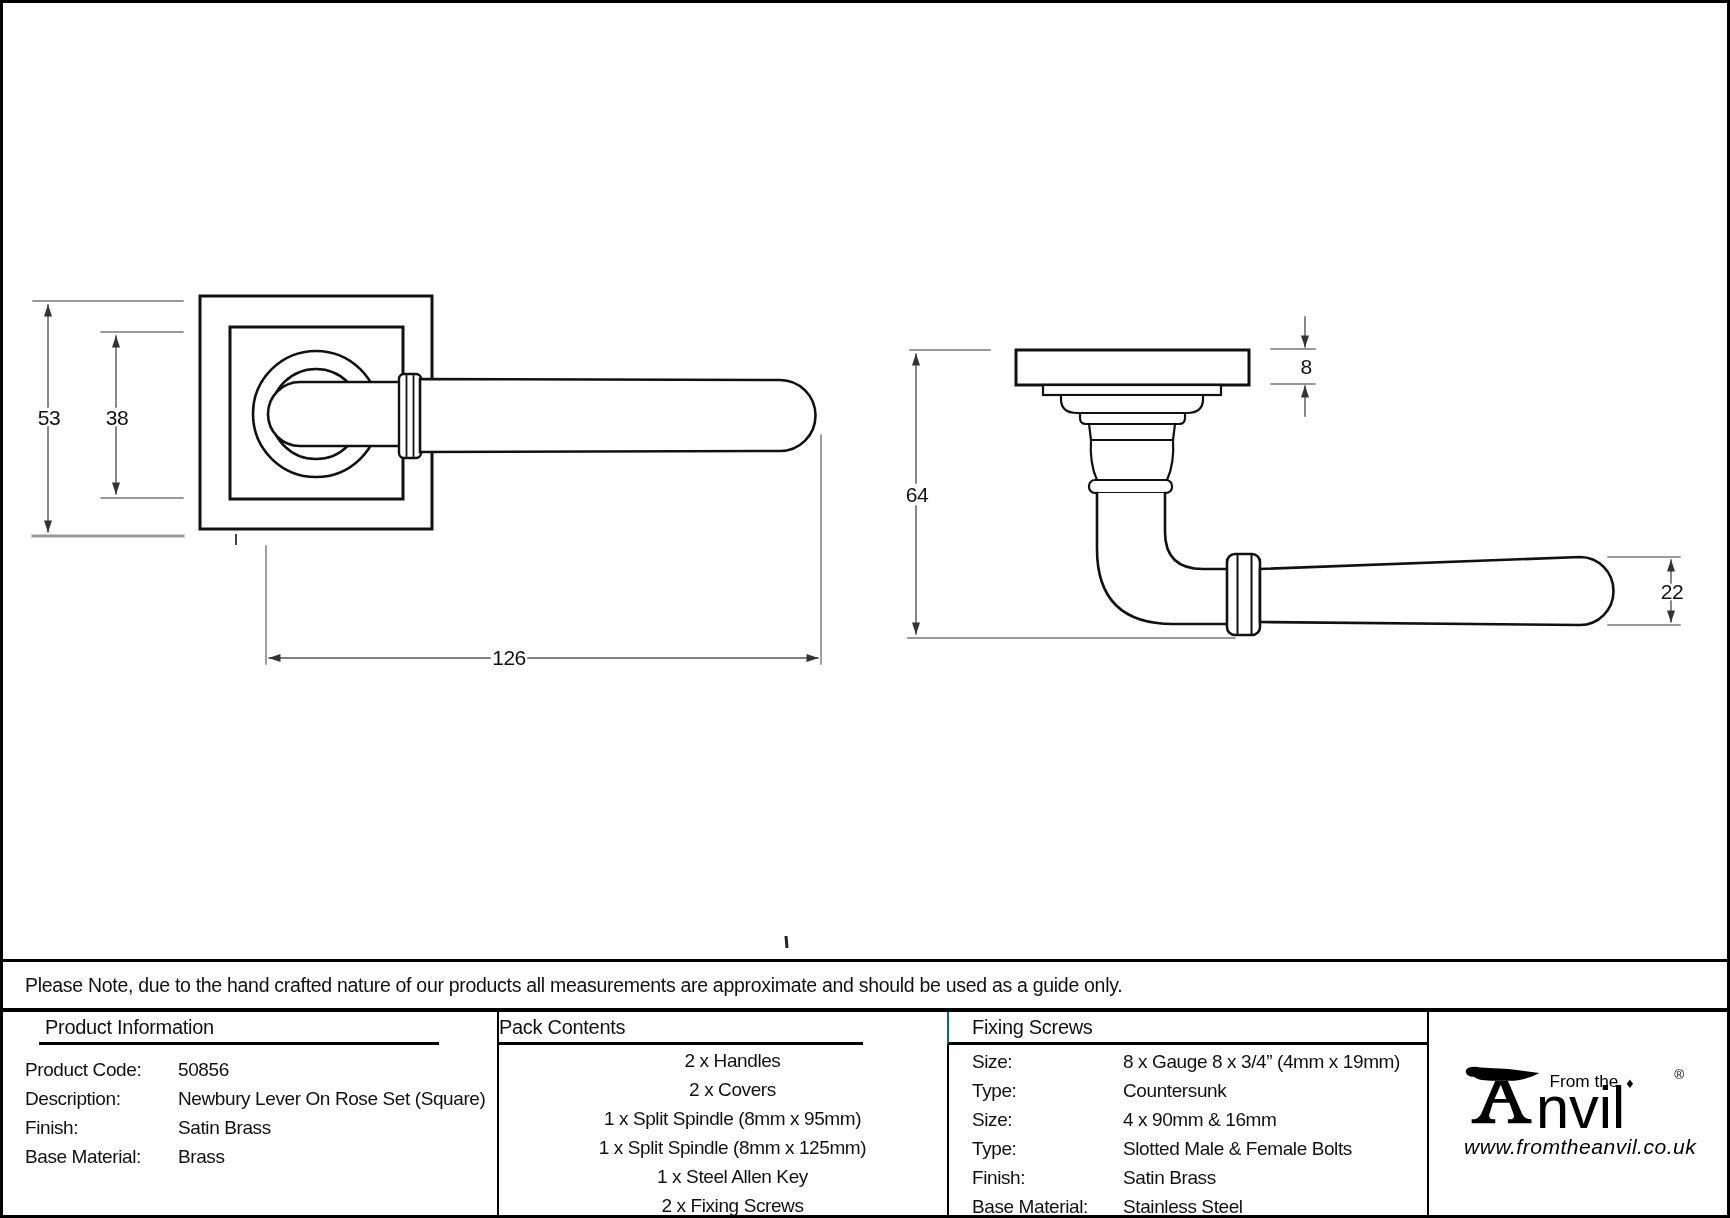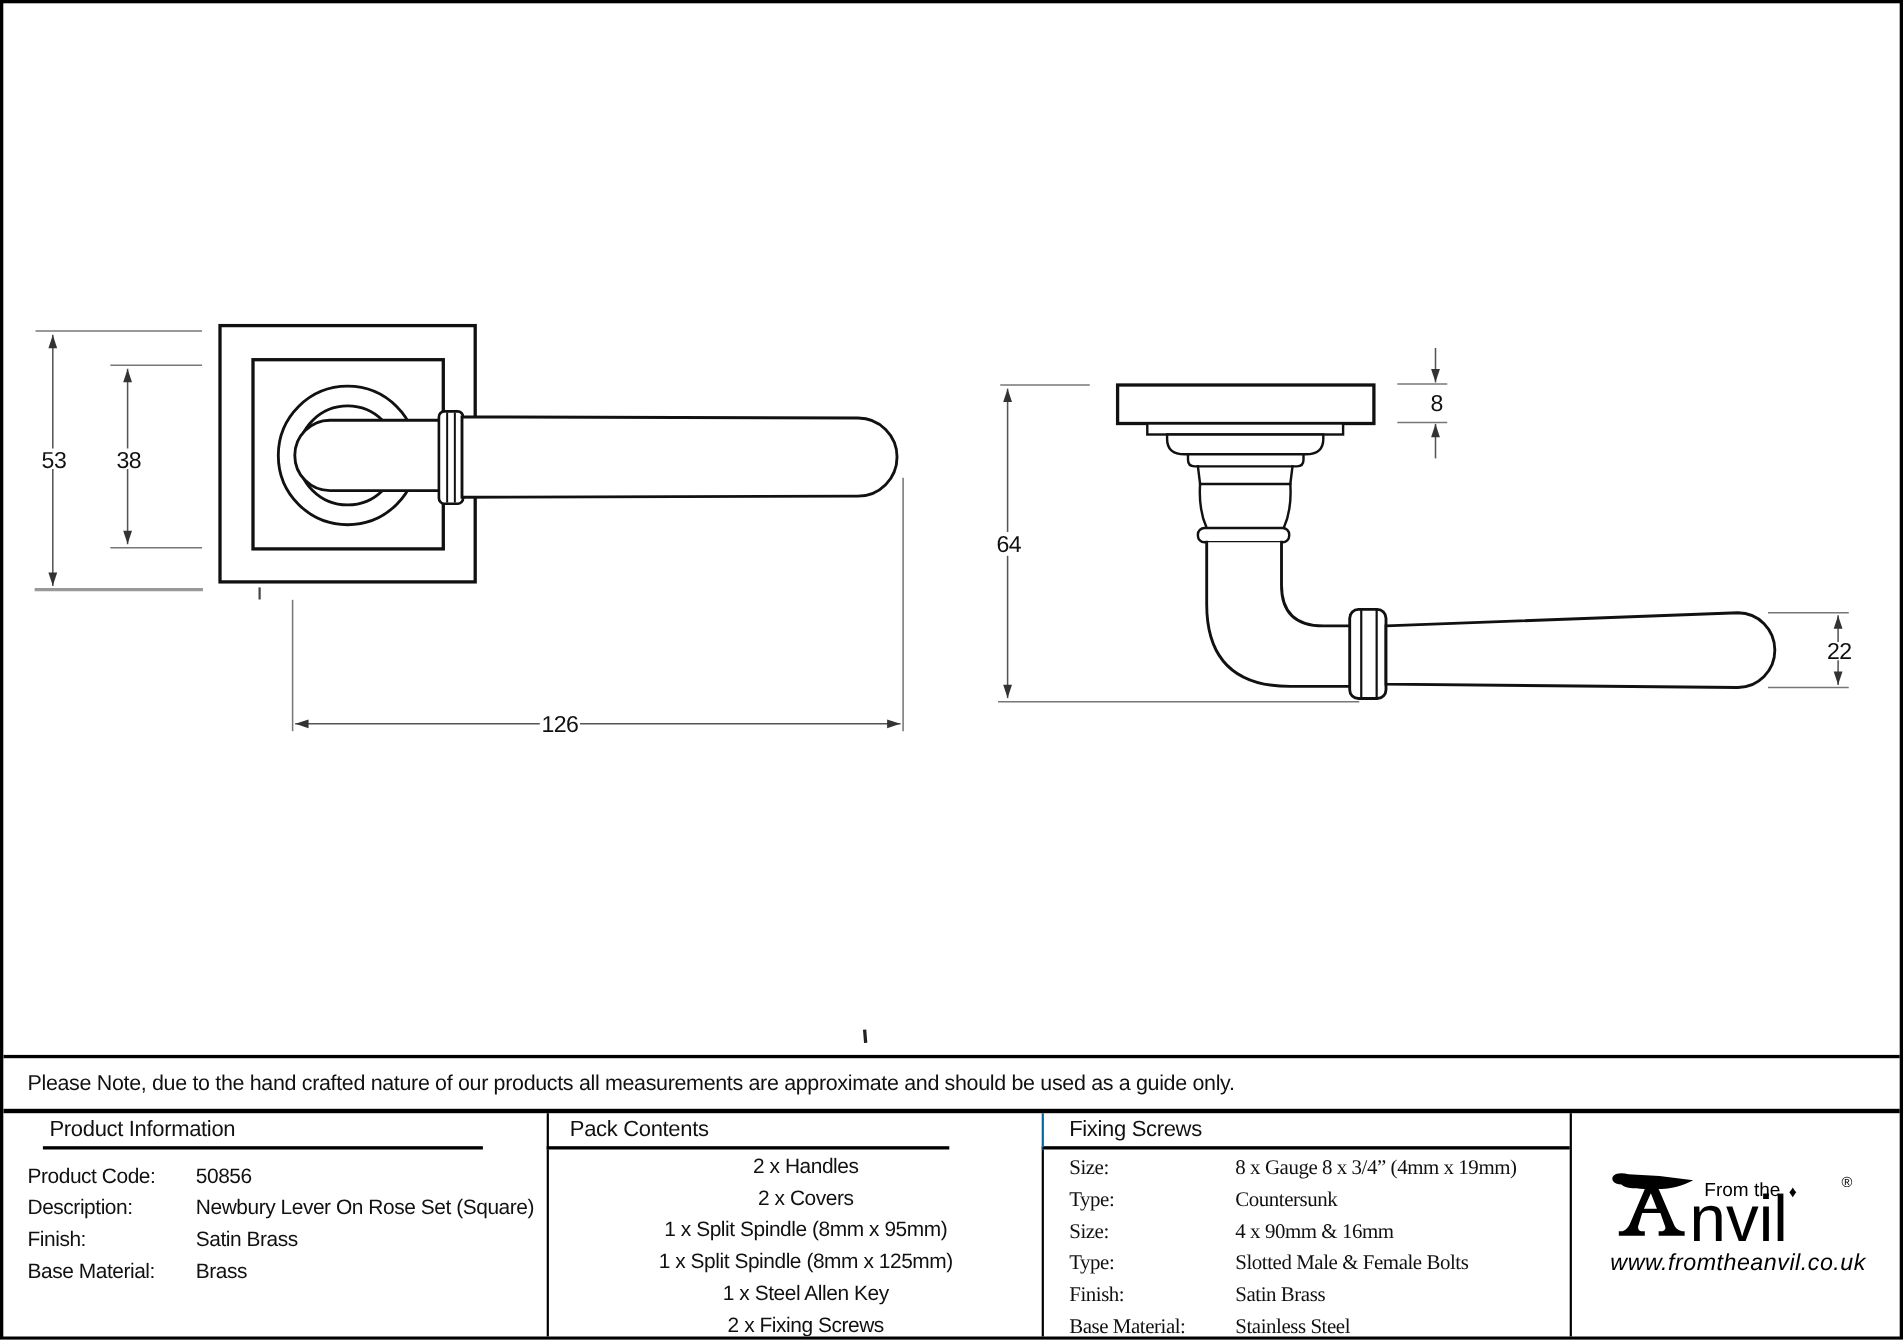--- a/index.html
+++ b/index.html
@@ -16,26 +16,26 @@
     border-top:3px solid #000;border-bottom:2px solid #000;
     line-height:46px;font-size:19.5px;padding-left:22px;letter-spacing:-0.3px;
   }
   
   .thead-line{position:absolute;left:0;top:1007px;width:1730px;height:2px;background:#000;}
   .hcell{
     position:absolute;top:1009px;height:33px;box-sizing:border-box;border-bottom:3px solid #000;
     font-size:20px;line-height:30px;letter-spacing:-0.3px;
   }
   .hc1{left:0;width:400px;padding-left:6px;margin-left:36px;}
-  .hc2{left:494px;width:366px;padding-left:19px;border-left:2px solid #000;}
+  .hc2{left:494px;width:366px;border-left:2px solid #000;}
   .hc3{left:944px;width:480px;padding-left:23px;border-left:2px solid #0369a1;}
   .ccell{position:absolute;top:1042px;height:173px;box-sizing:border-box;font-size:19px;letter-spacing:-0.4px;}
   .cc1{left:0;width:494px;padding:10px 0 0 22px;}
   .cc2{left:494px;width:450px;border-left:2px solid #000;padding:1px 0 0 19px;}
-  .cc3{left:944px;width:480px;border-left:2px solid #000;padding:2px 0 14px 23px;font-family:Liberation Serif, serif;}
+  .cc3{left:944px;width:480px;border-left:2px solid #000;padding:2px 0 14px 23px;}
   .lvrow{display:flex;height:29px;line-height:29px;}
   .cc1 .lbl{width:153px;}
   .cc3 .lbl{width:151px;}
   .listline{height:29px;line-height:29px;text-align:center;}
   .logo-cell{
     position:absolute;left:1424px;top:1009px;width:343px;height:206px;box-sizing:border-box;
     border-left:2px solid #000;
   }
   .logo-svg{position:absolute;left:34px;top:46px;width:240px;height:104px;}
 </style>

